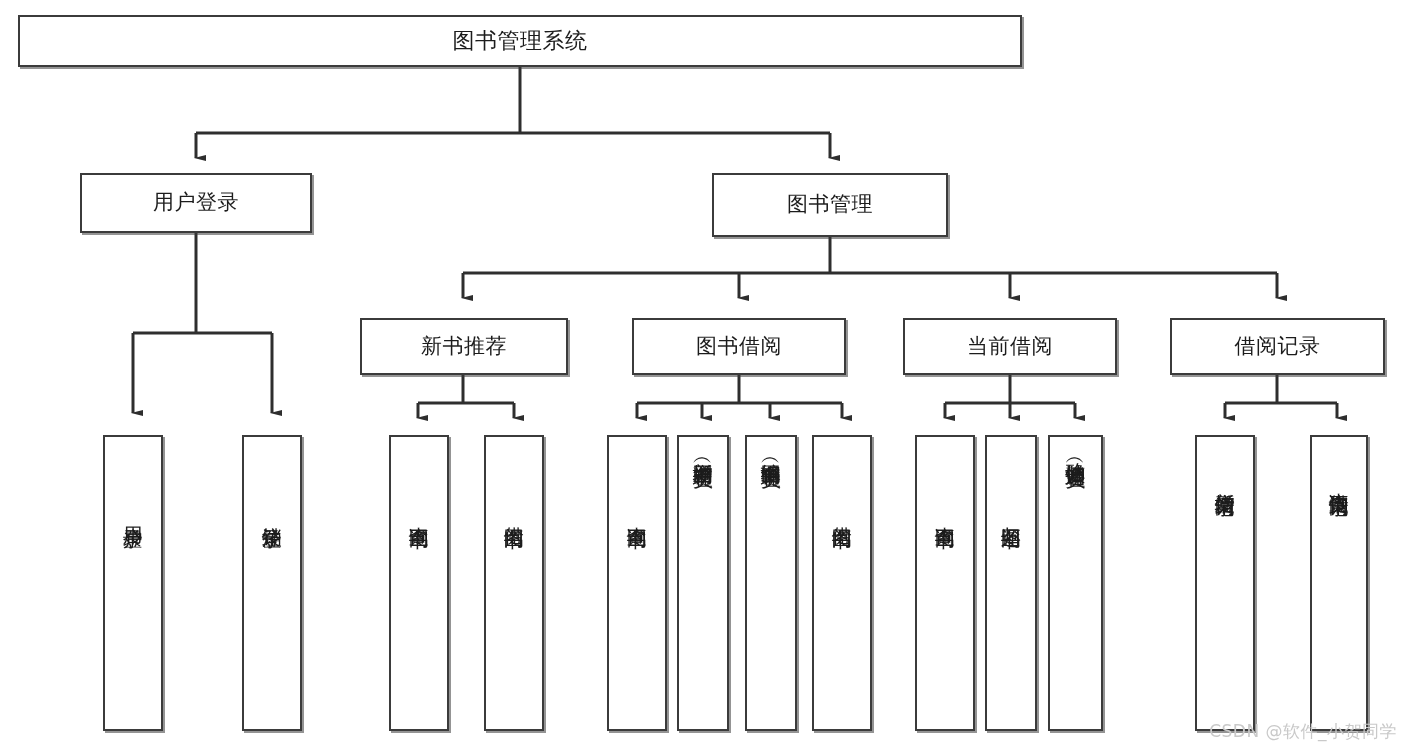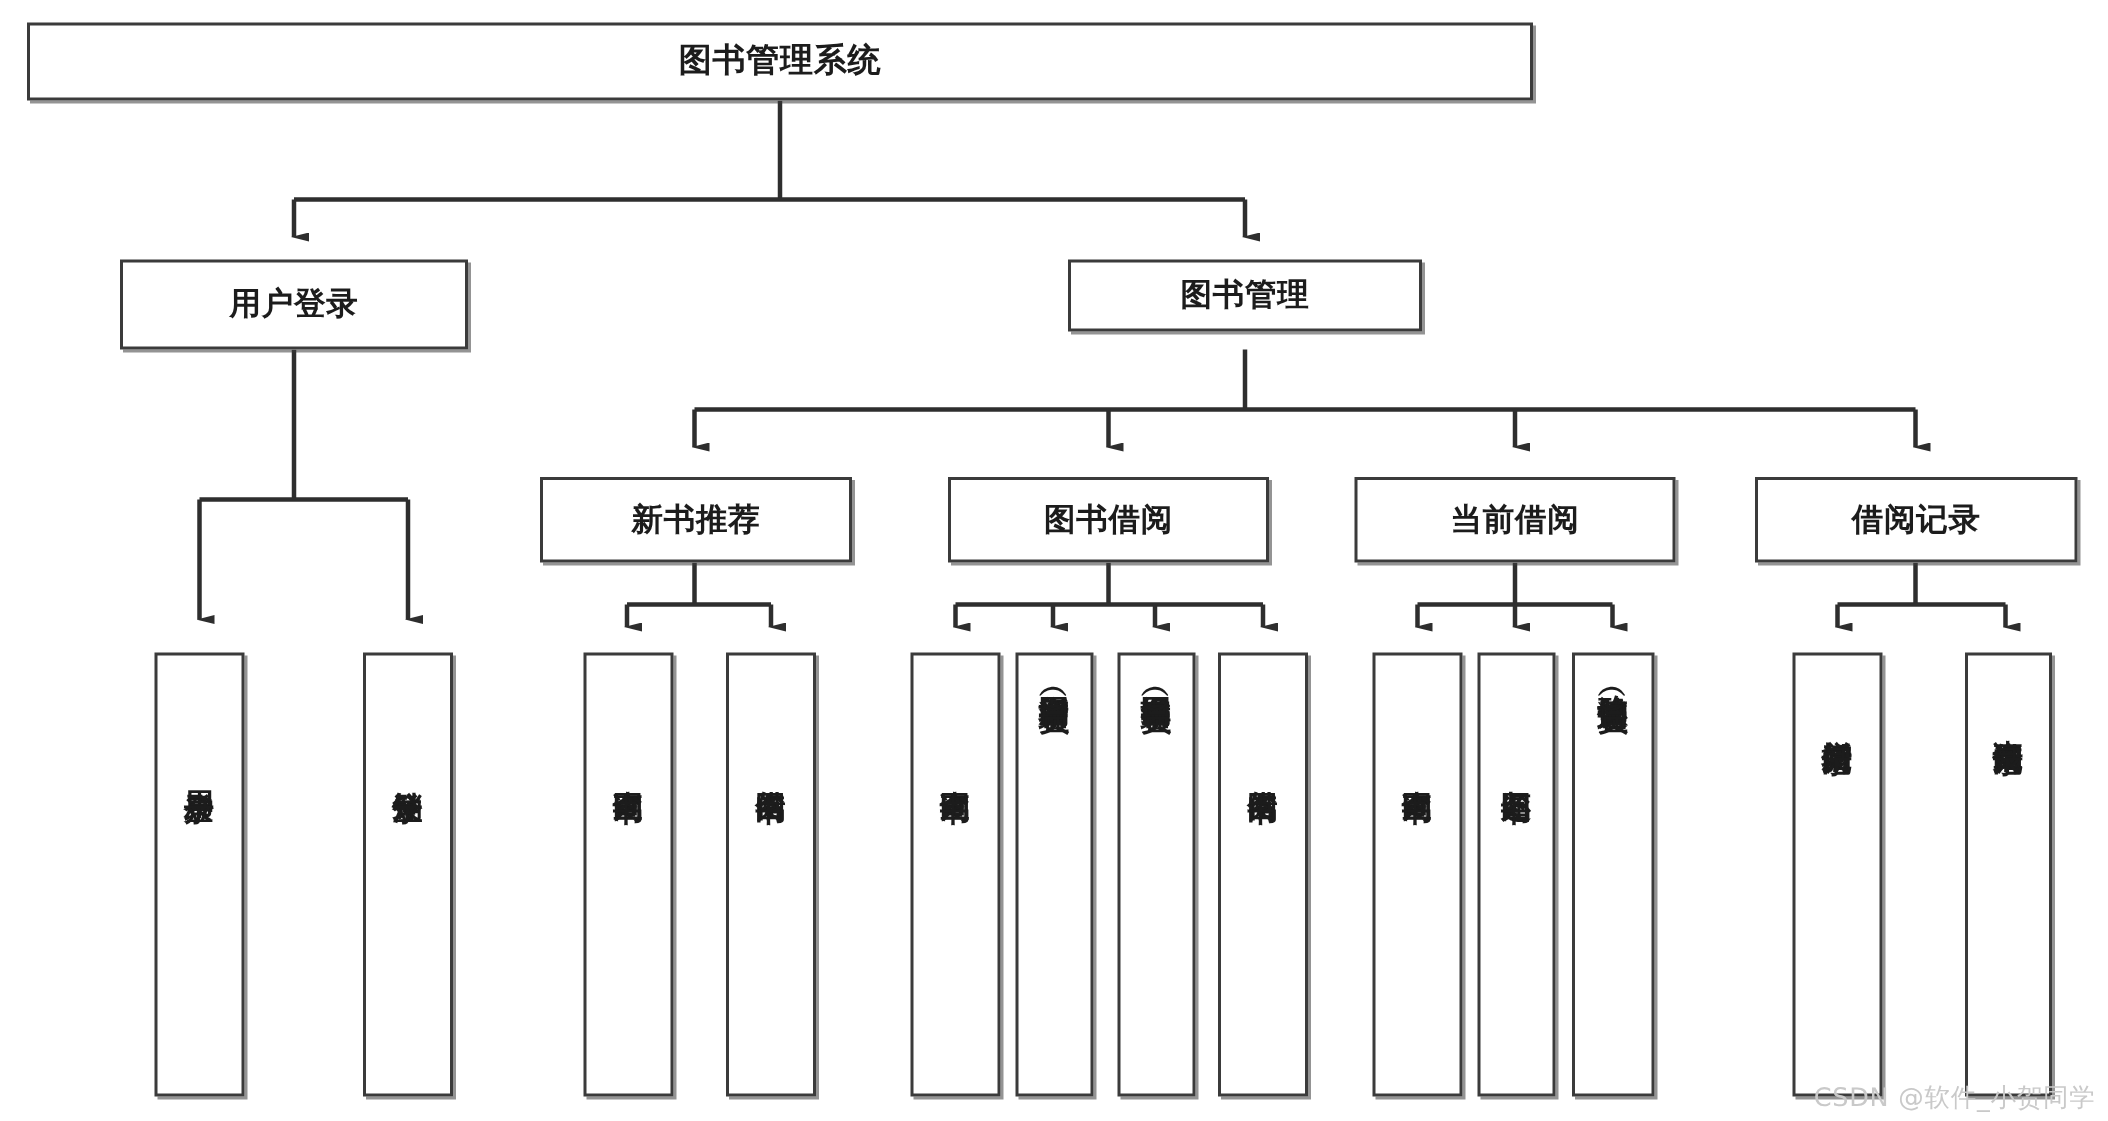--- a/index.html
+++ b/index.html
@@ -27,21 +27,20 @@
   }
   .node {
     position: absolute;
     box-sizing: border-box;
     border: 2px solid #3b3b3b;
     background: #ffffff;
     display: flex;
     align-items: center;
     justify-content: center;
     box-shadow: 2px 2px 0 0 rgba(60,60,60,0.55);
-    font-weight: bold;
   }
   .node .label {
     color: #1c1c1c;
     font-size: 21px;
     line-height: 1.02;
     letter-spacing: 0.5px;
     white-space: nowrap;
   }
   .node.root .label { font-size: 22px; }
   .node.lvl1 .label { font-size: 21px; }
@@ -134,21 +133,21 @@
     </g>
   </svg>
 
   <div class="node root" style="left:18px; top:15px; width:1004px; height:52px;">
     <span class="label">图书管理系统</span>
   </div>
 
   <div class="node lvl1" style="left:80px; top:173px; width:232px; height:60px;">
     <span class="label">用户登录</span>
   </div>
-  <div class="node lvl1" style="left:712px; top:173px; width:236px; height:48px;text-align:right;">
+  <div class="node lvl1" style="left:712px; top:173px; width:236px; height:64px;text-align:right;">
     <span class="label">图书管理</span>
   </div>
 
   <div class="node lvl2" style="left:632px; top:318px; width:214px; height:57px;">
     <span class="label">图书借阅</span>
   </div>
   <div class="node lvl2" style="left:360px; top:318px; width:208px; height:57px;">
     <span class="label">新书推荐</span>
   </div>
   <div class="node lvl2" style="left:1170px; top:318px; width:215px; height:57px;">

